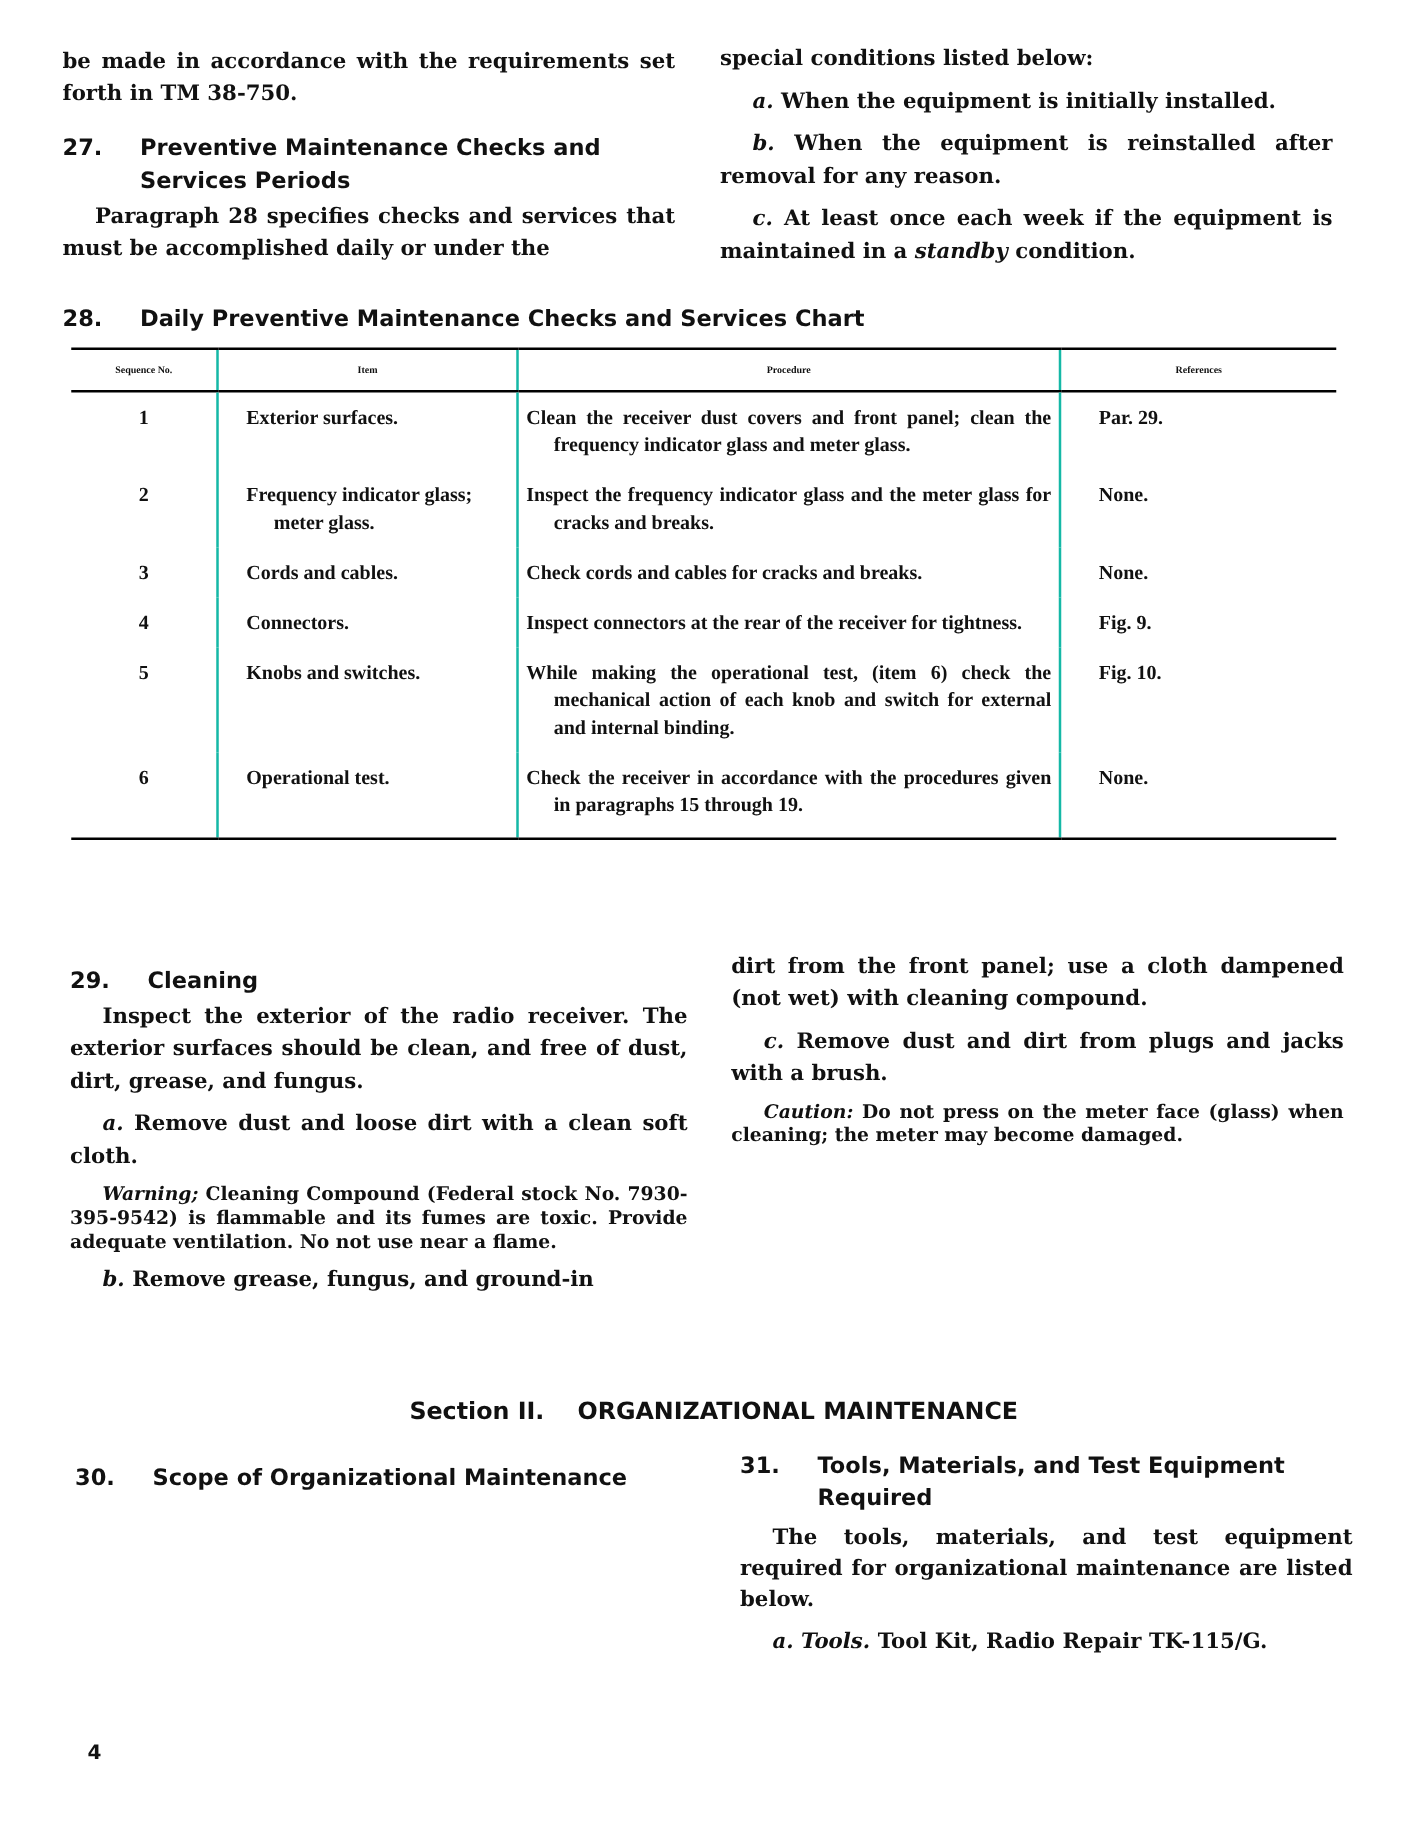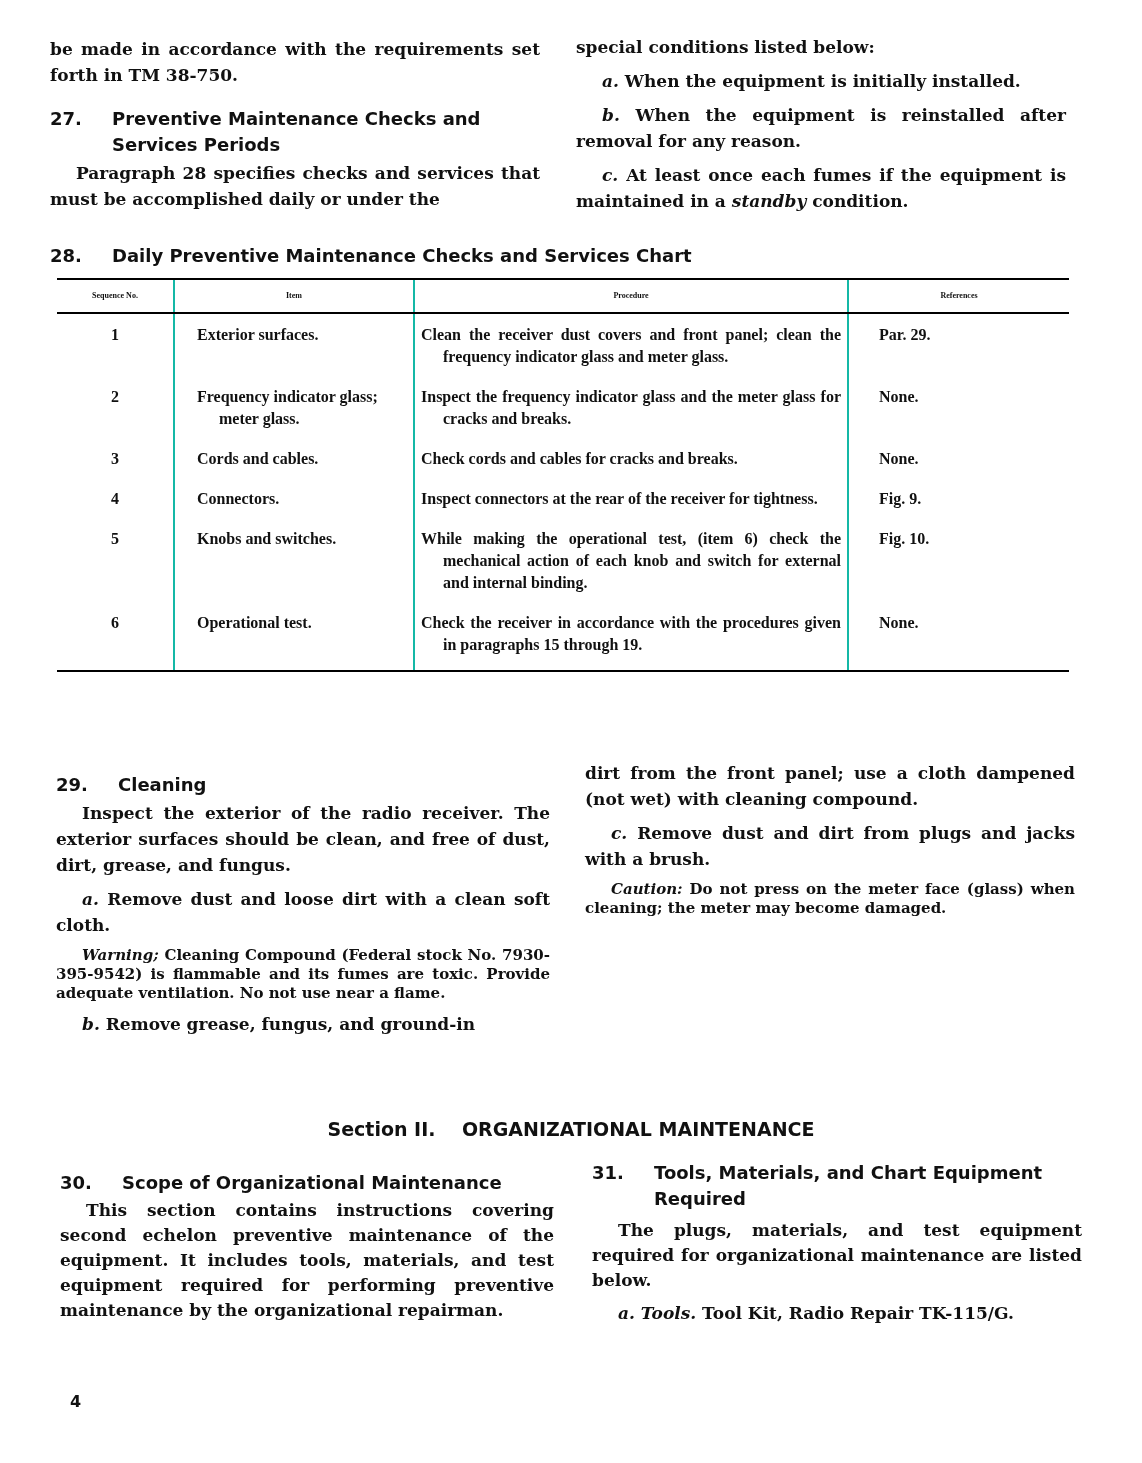--- a/index.html
+++ b/index.html
@@ -60,21 +60,21 @@
   <p class="ind">
     <i>a.</i>
     <span>When the equipment is initially installed.</span>
   </p>
   <p class="ind">
     <i>b.</i>
     <span>When the equipment is reinstalled after removal for any reason.</span>
   </p>
   <p class="ind">
     <i>c.</i>
-    <span>At least once each fumes if the equipment is maintained in a</span>
+    <span>At least once each week if the equipment is maintained in a</span>
     <i>standby</i>
     <span>condition.</span>
   </p>
 </div>
 
 <div id="chart-heading" class="heading">
   <span class="num">28.</span>
   <span class="ttl">Daily Preventive Maintenance Checks and Services Chart</span>
 </div>
 
@@ -187,29 +187,28 @@
   <span>Section II.</span>
   &nbsp;&nbsp;
   <span>ORGANIZATIONAL MAINTENANCE</span>
 </div>
 
 <div id="col-left-bot" class="col">
   <div class="heading">
     <span class="num">30.</span>
     <span class="ttl">Scope of Organizational Maintenance</span>
   </div>
-  <p class="ind">This section contains instructions covering second echelon preventive maintenance of the equipment. It includes tools, materials, and test equipment required for performing preventive maintenance by the organizational repairman.</p>
 </div>
 
 <div id="col-right-bot" class="col">
   <div class="heading">
     <span class="num">31.</span>
-    <span class="ttl">Tools, Materials, and Chart Equipment Required</span>
-  </div>
-  <p class="ind" style="margin-top:6px;">The plugs, materials, and test equipment required for organizational maintenance are listed below.</p>
+    <span class="ttl">Tools, Materials, and Test Equipment Required</span>
+  </div>
+  <p class="ind" style="margin-top:6px;">The tools, materials, and test equipment required for organizational maintenance are listed below.</p>
   <p class="ind">
     <i>a.</i>
     <i>Tools.</i>
     <span>Tool Kit, Radio Repair TK-115/G.</span>
   </p>
 </div>
 
 <div id="page-number">4</div>
 
 </body></html>

